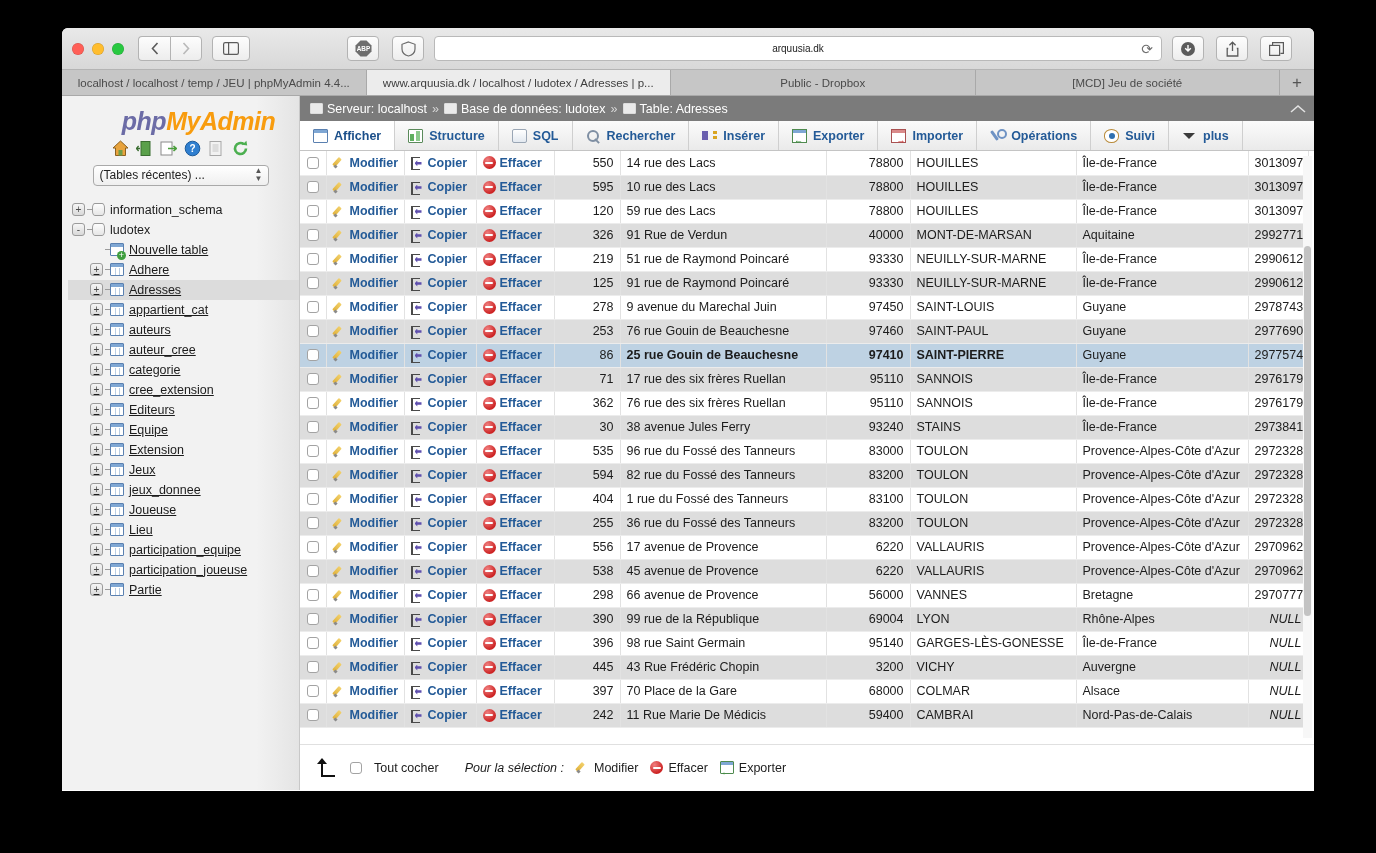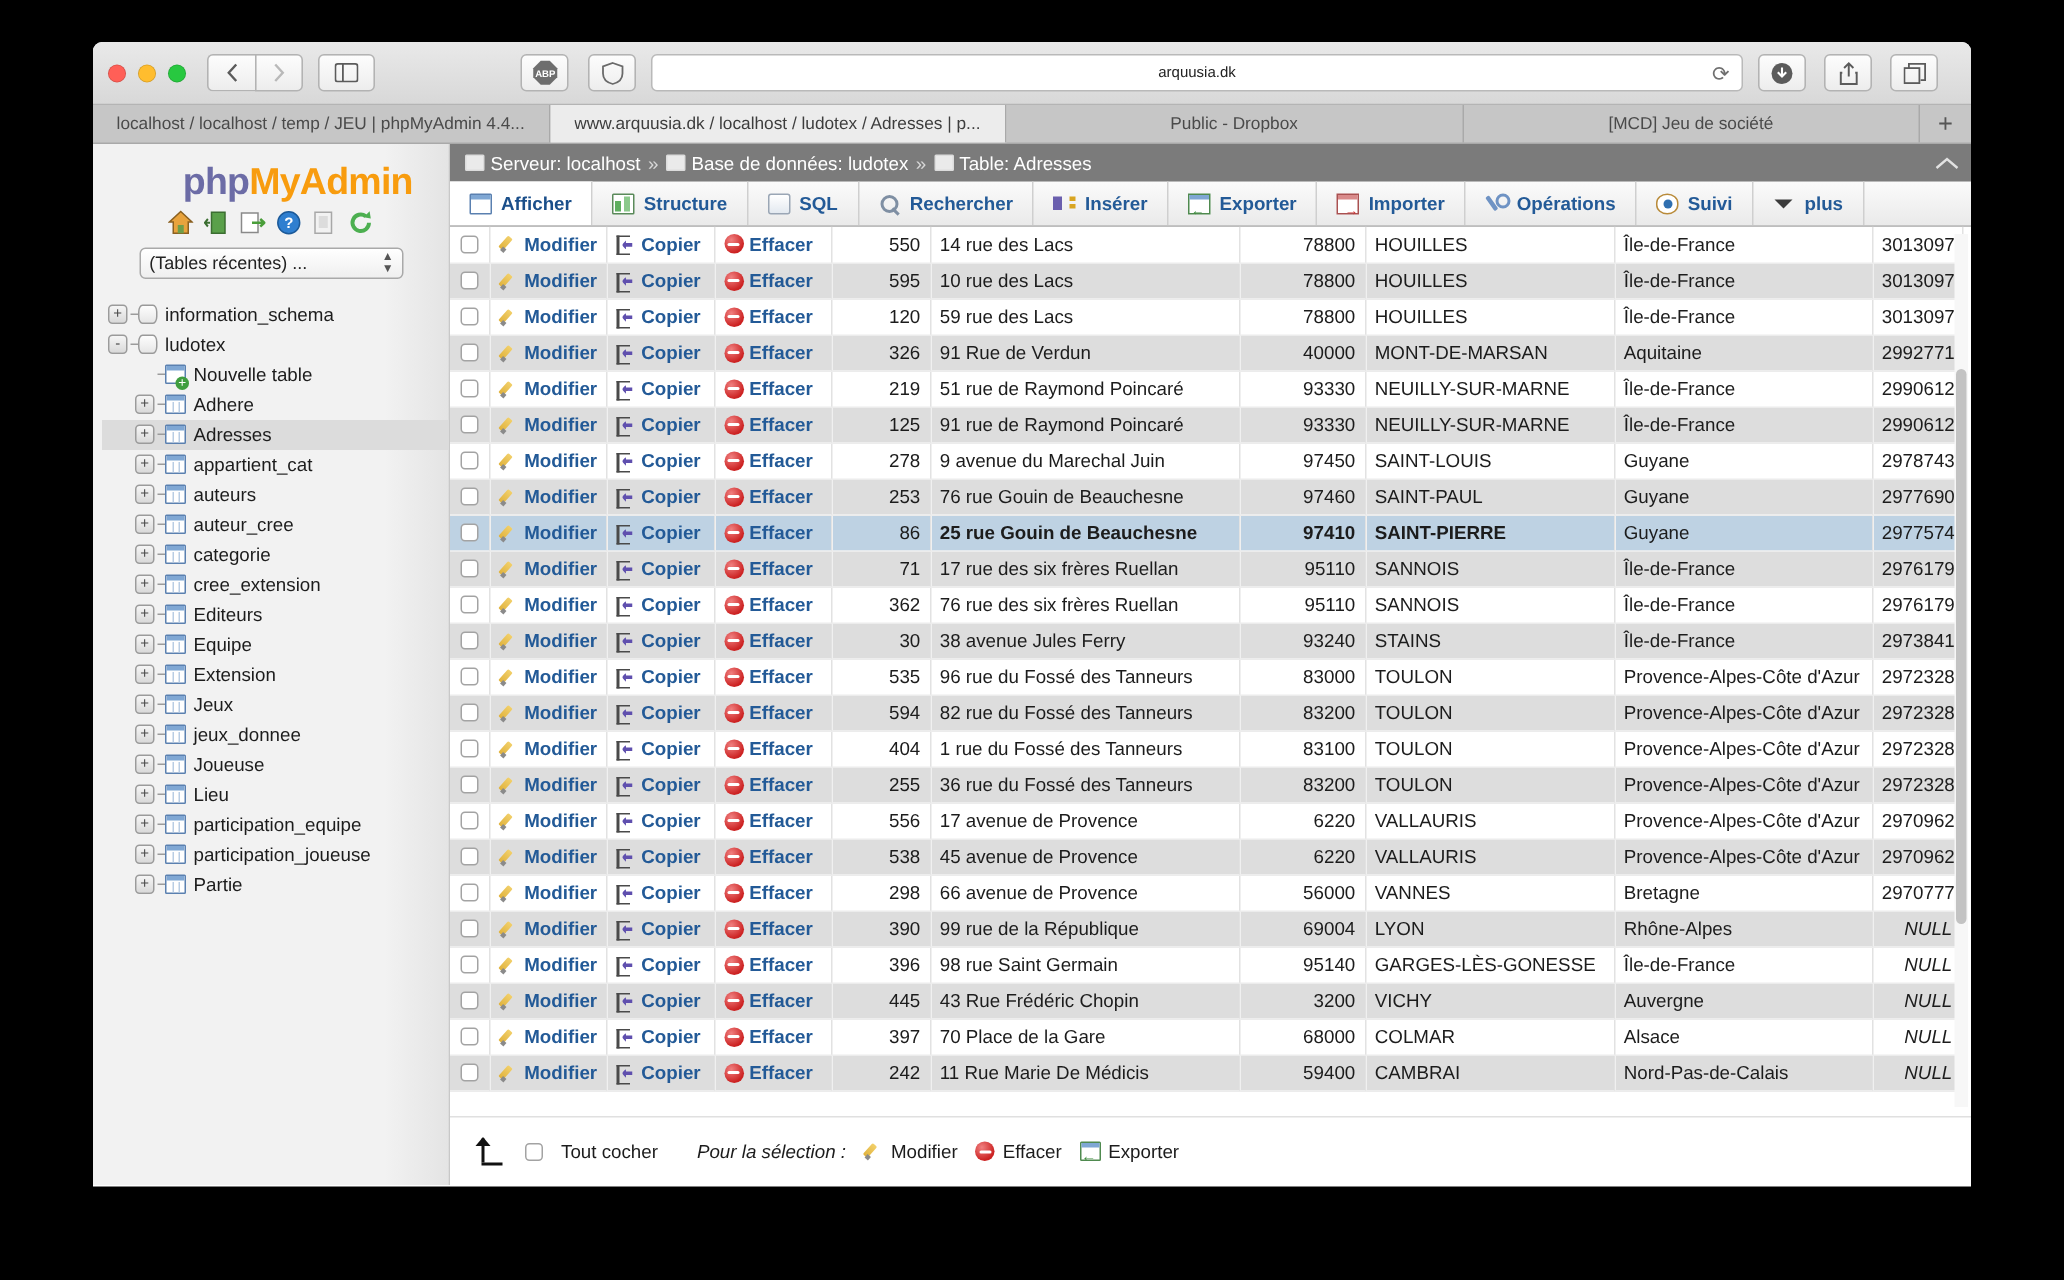--- a/index.html
+++ b/index.html
@@ -84,21 +84,21 @@
   
   #pma-sidebar {
     width: 238px; flex: 0 0 238px;
     background: linear-gradient(to right,#f2f2f2 0%,#f2f2f2 82%,#e4e4e4 100%);
     border-right: 1px solid #c8c8c8;
     padding-top: 12px;
     overflow: hidden;
   }
   #pma-logo {
     text-align: center; font-size: 25px; letter-spacing: -.5px;
-    font-weight: bold; line-height: 1.1;
+    font-style: italic; font-weight: bold; line-height: 1.1;
     margin-bottom: 4px;
     margin-left: 36px;
   }
   #pma-logo .php { color: #6c6ca6; }
   #pma-logo .my  { color: #f89c0e; }
   #pma-logo .admin { color: #f89c0e; }
 
   #pma-icons { display: flex; justify-content: center; gap: 7px; margin: 3px 0 8px; }
   .pico { width: 17px; height: 17px; display: inline-block; position: relative; }
 
@@ -108,21 +108,21 @@
     border: 1px solid #a9a9a9; border-radius: 4px;
     font-size: 12px; color: #222;
     display: flex; align-items: center; padding: 0 6px;
     position: relative;
   }
   #recent-select .caret { position: absolute; right: 5px; font-size: 8px; line-height: 1; color: #555; }
 
   #db-tree { font-size: 12.5px; color: #1c1c1c; padding-left: 6px; }
   .tree-row { display: flex; align-items: center; height: 20px; padding-left: 4px; }
   .tree-row.depth1 { padding-left: 4px; }
-  .tree-row.depth2 { padding-left: 22px; }
+  .tree-row.depth2 { padding-left: 22px; text-decoration: underline; }
   .tree-row.selected { background: #dcdcdc; }
   .expander {
     width: 13px; height: 13px; flex: 0 0 13px;
     border: 1px solid #9b9b9b; border-radius: 3px;
     background: linear-gradient(#f6f6f6,#d9d9d9);
     font-size: 10px; line-height: 11px; text-align: center;
     color: #4a4a4a; margin-right: 2px;
   }
   .expander.none { border: none; background: none; }
   .dash { width: 5px; height: 1px; background: #9b9b9b; flex: 0 0 5px; }
@@ -149,21 +149,21 @@
   }
   .new-icon::before { content: ""; position: absolute; left:0; right:0; top:0; height:3px; background:#7fa7d4; }
   .new-icon::after {
     content: "+"; position: absolute; right: -3px; bottom: -5px;
     font-size: 9px; line-height: 9px; color: #fff; background: #3f9e3f;
     width: 9px; height: 9px; border-radius: 50%; text-align: center;
   }
   .tree-label { white-space: nowrap; }
 
   
-  #pma-main { flex: 1 1 auto; position: relative; overflow: hidden; background: #737373; }
+  #pma-main { flex: 1 1 auto; position: relative; overflow: hidden; background: #c4b5fd; }
 
   #breadcrumb {
     height: 25px; background: #7b7b7b; color: #fff;
     display: flex; align-items: center; padding-left: 10px;
     font-size: 12.5px; position: relative;
   }
   #breadcrumb .crumb-icon {
     width: 13px; height: 11px; display: inline-block; margin-right: 4px;
     border: 1px solid #dcdcdc; background: #eaeaea; border-radius: 1px;
     vertical-align: -1px;

